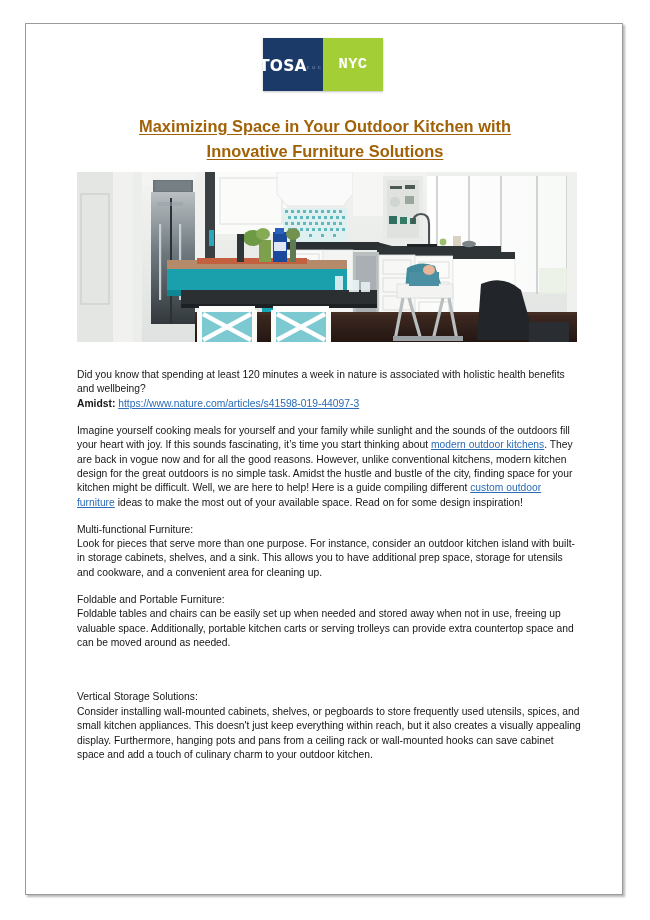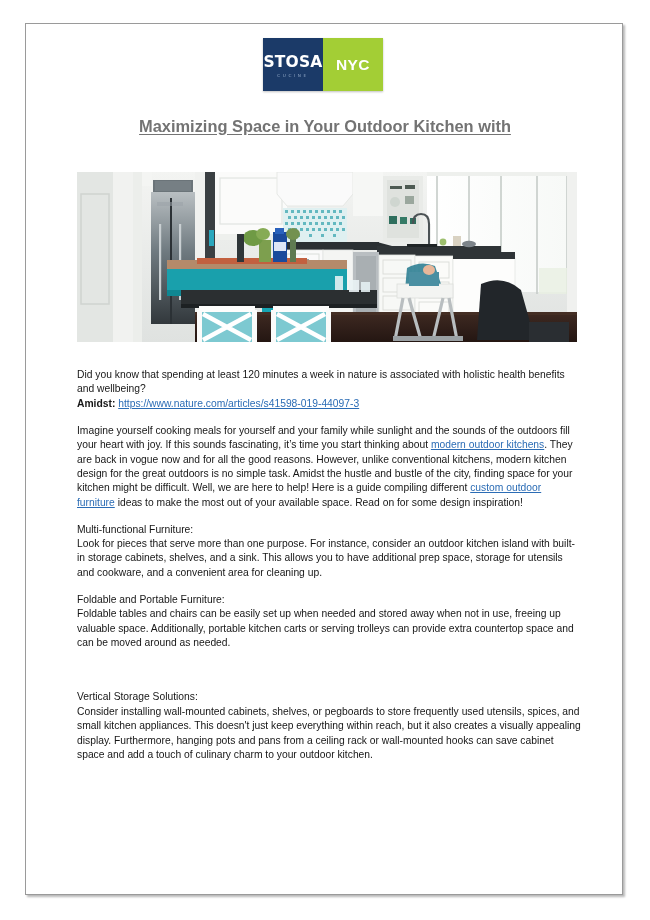--- a/index.html
+++ b/index.html
@@ -38,21 +38,21 @@
     width: 120px;
     height: 53px;
     display: flex;
     box-shadow: 0 1px 2px rgba(0,0,0,0.25);
   }
   .logo-left {
     width: 60px;
     height: 100%;
     background: #1b3a68;
     display: flex;
-    flex-direction: column;
+    flex-direction: row;
     align-items: center;
     justify-content: center;
     box-sizing: border-box;
     padding-top: 4px;
   }
   .logo-right {
     width: 60px;
     height: 100%;
     background: #a3ce35;
     display: flex;
@@ -71,39 +71,39 @@
   .logo-sub {
     color: #8fa6c4;
     font-family: "DejaVu Sans", sans-serif;
     font-size: 4.2px;
     letter-spacing: 2.6px;
     margin-top: 3px;
     line-height: 1;
   }
   .logo-nyc {
     color: #ffffff;
-    font-family: Liberation Sans, sans-serif;
+    font-family: Liberation Mono, monospace;
     font-weight: bold;
     font-size: 15.5px;
     letter-spacing: 0.4px;
     line-height: 1;
   }
 
   
   .doc-title {
     position: absolute;
     left: 52px;
     top: 90px;
     width: 494px;
     text-align: center;
     font-family: "Liberation Sans", sans-serif;
     font-weight: bold;
     font-size: 16.4px;
     line-height: 25px;
-    color: #737373;
+    color: #a16207;
   }
   .doc-title span {
     text-decoration: underline;
     text-underline-offset: 2px;
   }
 
   
   .hero-photo {
     position: absolute;
     left: 51px;
@@ -154,20 +154,21 @@
         <div class="logo-word">STOSA</div>
         <div class="logo-sub">CUCINE</div>
       </div>
       <div class="logo-right">
         <div class="logo-nyc">NYC</div>
       </div>
     </div>
 
     <div class="doc-title">
       <span>Maximizing Space in Your Outdoor Kitchen with</span><br>
+      <span>Innovative Furniture Solutions</span>
     </div>
 
     <div class="hero-photo">
       <svg width="500" height="170" viewBox="0 0 500 170" xmlns="http://www.w3.org/2000/svg">
         <defs>
           <linearGradient id="wallg" x1="0" y1="0" x2="0" y2="1">
             <stop offset="0%" stop-color="#f3f4f2"></stop>
             <stop offset="100%" stop-color="#dfe2e0"></stop>
           </linearGradient>
           <linearGradient id="fridge" x1="0" y1="0" x2="0" y2="1">

